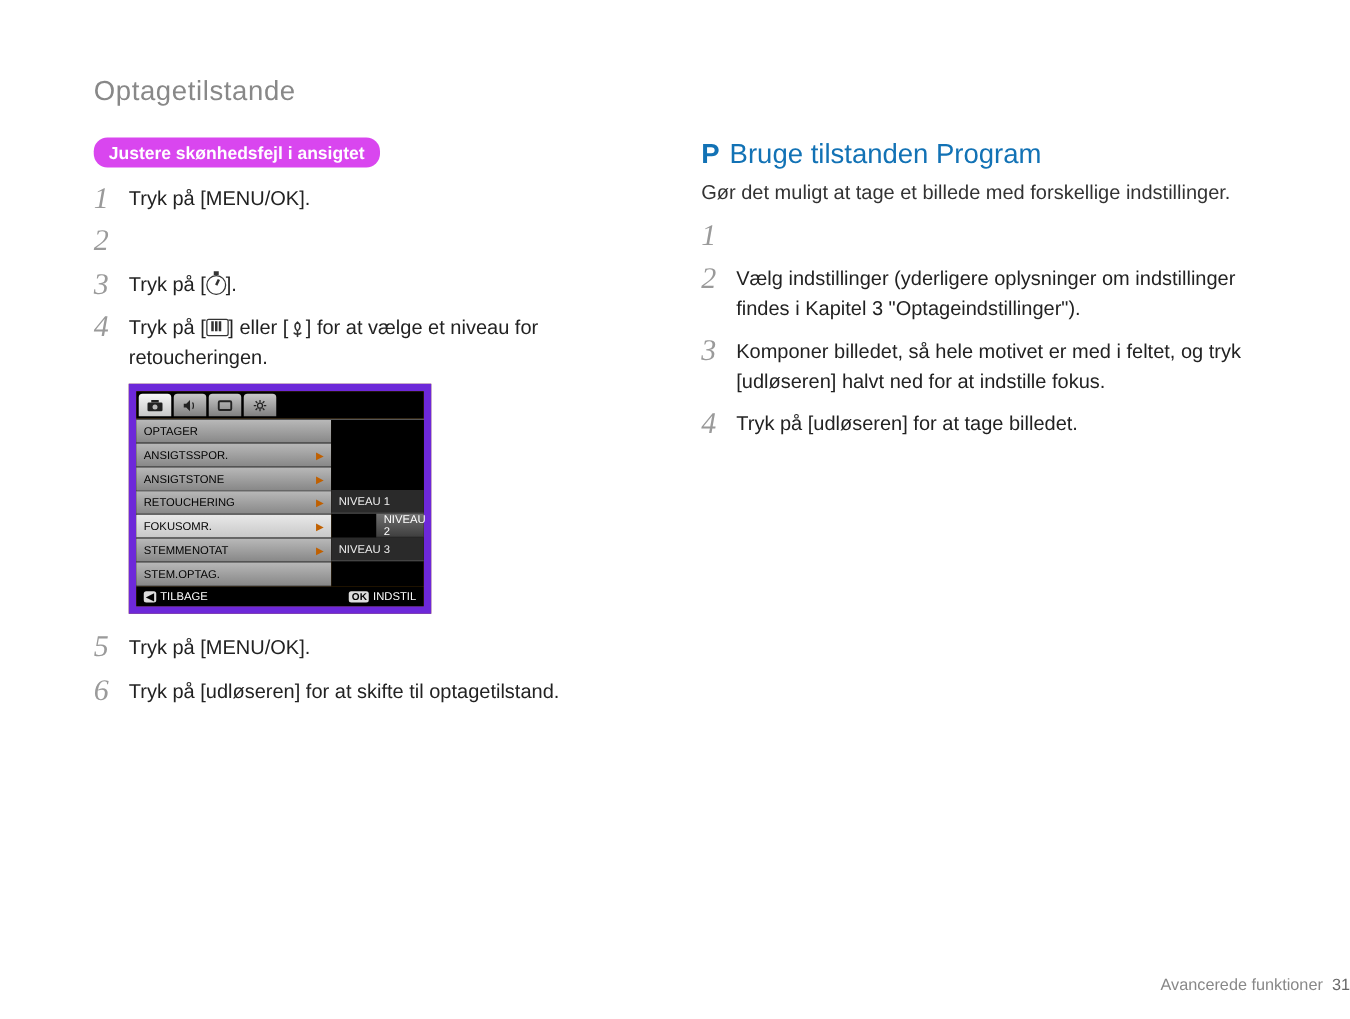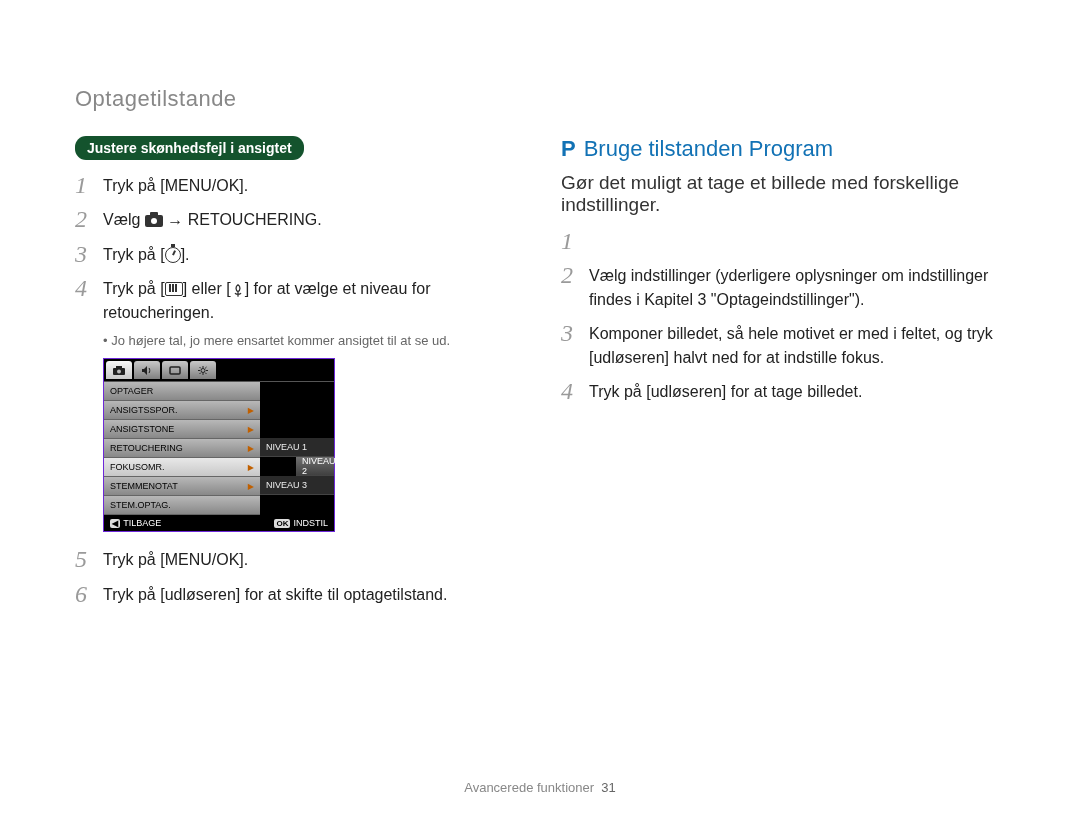--- a/index.html
+++ b/index.html
@@ -6,21 +6,21 @@
     margin: 0;
     padding: 0;
     background: #fff;
     font-family: Arial, Helvetica, sans-serif;
     color: #222;
   }
   .page {
     box-sizing: border-box;
     width: 1080px;
     height: 815px;
-    padding: 86px 60px 0 75px;
+    padding: 60px 60px 0 75px;
     position: relative;
   }
   .header {
     color: #888;
     font-size: 22px;
     font-weight: 300;
     letter-spacing: 0.5px;
     margin-bottom: 24px;
   }
   .cols {
@@ -28,21 +28,21 @@
     gap: 46px;
   }
   .col-left {
     width: 440px;
   }
   .col-right {
     width: 440px;
   }
   .pill {
     display: inline-block;
-    background: #14532d;
+    background: #d946ef;
     color: #fff;
     font-size: 14px;
     padding: 4px 12px;
     border-radius: 11px;
     margin-bottom: 12px;
     font-weight: 600;
   }
   ol.steps {
     list-style: none;
     margin: 0;
@@ -87,33 +87,33 @@
   }
   .h2 .p-icon {
     display: inline-block;
     font-weight: 700;
     font-family: Arial, sans-serif;
     color: #1272b5;
     margin-right: 8px;
     font-size: 22px;
   }
   .subtitle {
-    font-size: 19px;
+    font-size: 16px;
     color: #333;
     margin-bottom: 12px;
   }
   .p-inline {
     font-weight: 700;
     font-family: Arial, sans-serif;
   }
 
   
   .cam-shot {
     width: 230px;
-    border: 1px solid #6d28d9;
+    border: 6px solid #6d28d9;
     margin: 4px 0 14px 28px;
     background: #a16207;
     font-size: 10px;
     color: #eee;
     user-select: none;
   }
   .cam-tabs {
     display: flex;
     background: #000;
     padding: 2px;
@@ -221,21 +221,21 @@
     display:inline-block; width:14px; height:14px; border:1.5px solid #333; border-radius:50%; vertical-align:-3px; position:relative;
   }
   .icon-timer::before{ content:""; position:absolute; left:6px; top:2px; width:1.5px; height:5px; background:#333; transform-origin: bottom; transform: rotate(25deg);}
   .icon-timer::after{ content:""; position:absolute; left:5px; top:-4px; width:4px; height:3px; background:#333;}
 
   .footer {
     position: absolute;
     bottom: 20px;
     left: 0;
     right: 0;
-    text-align: center;
+    text-align: right;
     font-size: 13px;
     color: #888;
   }
   .footer .pg { color: #666; }
 </style>
 </head>
 <body>
 
 <div class="page">
   <div class="header">Optagetilstande</div>
@@ -247,41 +247,37 @@
 
       <ol class="steps">
         <li>
           <span class="num">1</span>
           <span class="body">
             <span>Tryk på [</span><span class="bold">MENU/OK</span><span>].</span>
           </span>
         </li>
         <li>
           <span class="num">2</span>
-          <span class="body">
-            <span>Vælg </span><span class="icon-cam"></span><span> → </span><span class="bold">RETOUCHERING</span><span>.</span>
-          </span>
         </li>
         <li>
           <span class="num">3</span>
           <span class="body">
             <span>Tryk på [</span><span class="icon-timer"></span><span>].</span>
           </span>
         </li>
         <li>
           <span class="num">4</span>
           <span class="body">
             <span>Tryk på [</span><span class="icon-box icon-tele"><span class="bar"></span></span><span>] eller [</span><svg class="icon-macro" viewBox="0 0 16 16">
                 <path d="M8 2 C5 4 5 8 8 10 C11 8 11 4 8 2 Z M8 10 L8 15 M5 12 C6 13 7 13 8 13 M11 12 C10 13 9 13 8 13" stroke="#333" stroke-width="1.5" fill="none" stroke-linecap="round"></path>
               </svg><span>] for at vælge et niveau for retoucheringen.</span>
           </span>
         </li>
       </ol>
 
-      <div class="note">Jo højere tal, jo mere ensartet kommer ansigtet til at se ud.</div>
 
       
       <div class="cam-shot">
         <div class="cam-tabs">
           <div class="cam-tab active">
               <svg width="14" height="11" viewBox="0 0 14 11">
                 <rect x="1" y="3" width="12" height="7" rx="1" fill="#222"></rect>
                 <rect x="4" y="1" width="6" height="2" fill="#222"></rect>
                 <circle cx="7" cy="6.5" r="2" fill="#bbb"></circle>
               </svg>

